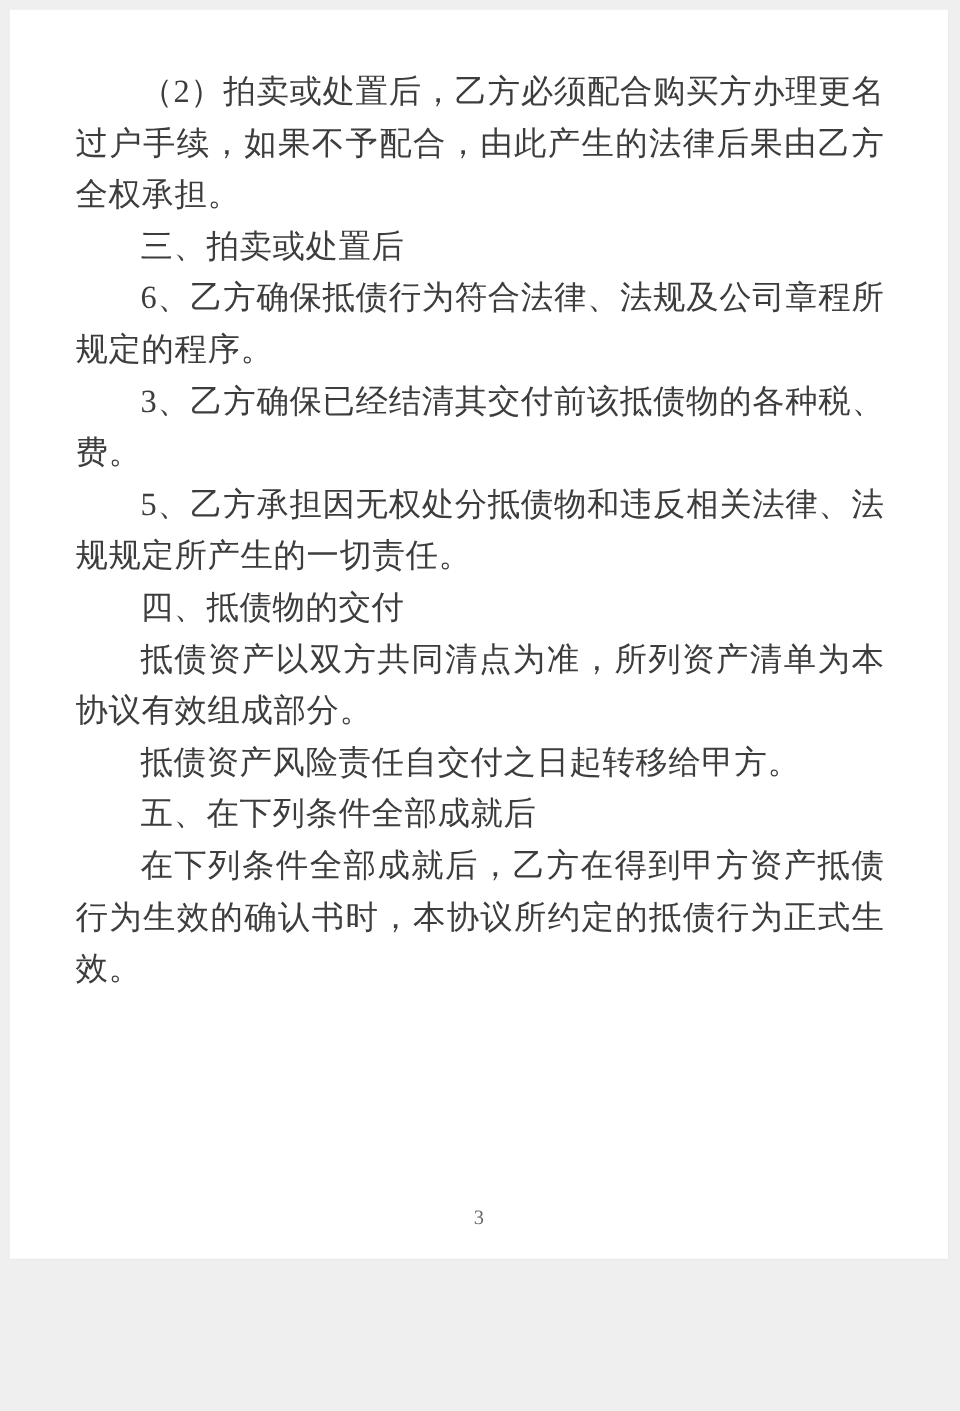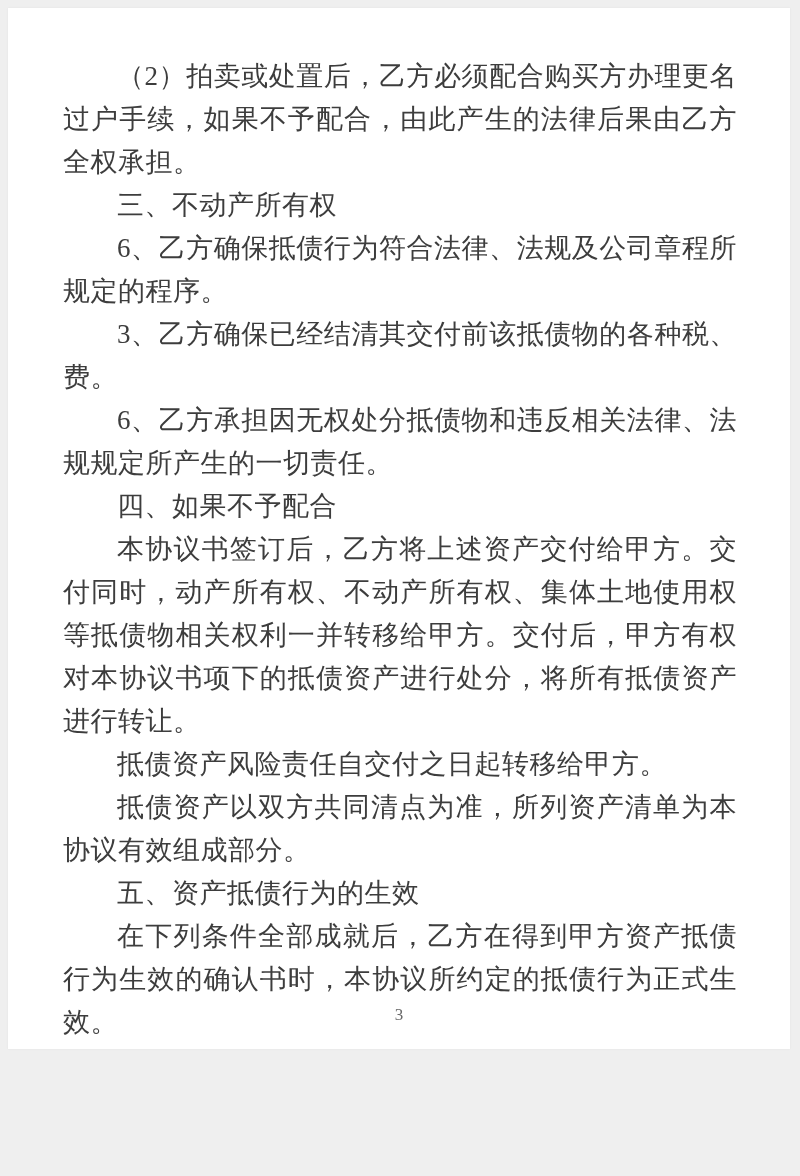--- a/index.html
+++ b/index.html
@@ -50,26 +50,25 @@
   }
 </style>
 </head>
 <body>
 
 <div class="canvas">
   <div class="page">
     <div class="content">
 
     <p class="para body">（2）拍卖或处置后，乙方必须配合购买方办理更名过户手续，如果不予配合，由此产生的法律后果由乙方全权承担。</p>
-        <p class="para heading">三、不动产所有权</p>
+        <p class="para heading">三、拍卖或处置后</p>
         <p class="para body">6、乙方确保抵债行为符合法律、法规及公司章程所规定的程序。</p>
         <p class="para body">3、乙方确保已经结清其交付前该抵债物的各种税、费。</p>
-        <p class="para body">6、乙方承担因无权处分抵债物和违反相关法律、法规规定所产生的一切责任。</p>
-        <p class="para heading">四、如果不予配合</p>
-        <p class="para body">本协议书签订后，乙方将上述资产交付给甲方。交付同时，动产所有权、不动产所有权、集体土地使用权等抵债物相关权利一并转移给甲方。交付后，甲方有权对本协议书项下的抵债资产进行处分，将所有抵债资产进行转让。</p>
+        <p class="para body">5、乙方承担因无权处分抵债物和违反相关法律、法规规定所产生的一切责任。</p>
+        <p class="para heading">四、抵债物的交付</p>
+        <p class="para body">抵债资产以双方共同清点为准，所列资产清单为本协议有效组成部分。</p>
         <p class="para body">抵债资产风险责任自交付之日起转移给甲方。</p>
-        <p class="para body">抵债资产以双方共同清点为准，所列资产清单为本协议有效组成部分。</p>
-        <p class="para heading">五、资产抵债行为的生效</p>
+        <p class="para heading">五、在下列条件全部成就后</p>
         <p class="para body">在下列条件全部成就后，乙方在得到甲方资产抵债行为生效的确认书时，本协议所约定的抵债行为正式生效。</p>
       </div>
     <div class="page-number">3</div>
   </div>
 </div>
 
 </body></html>

